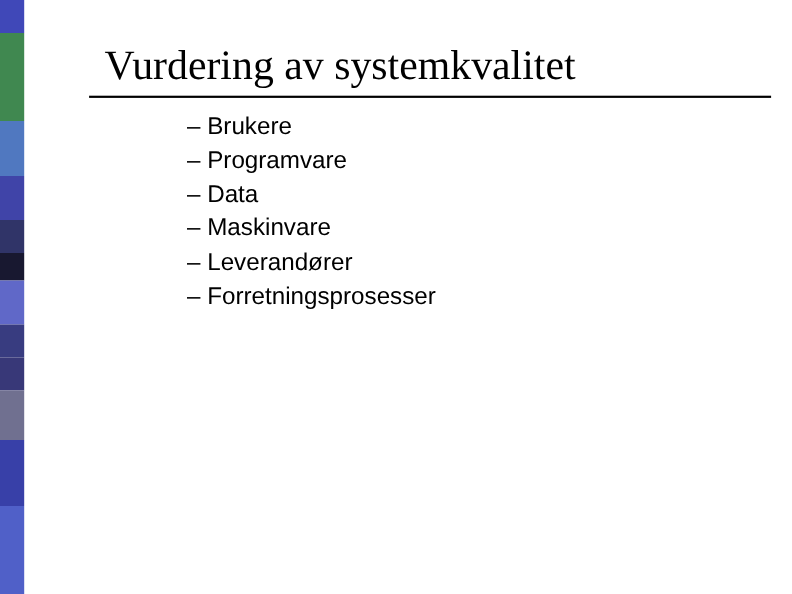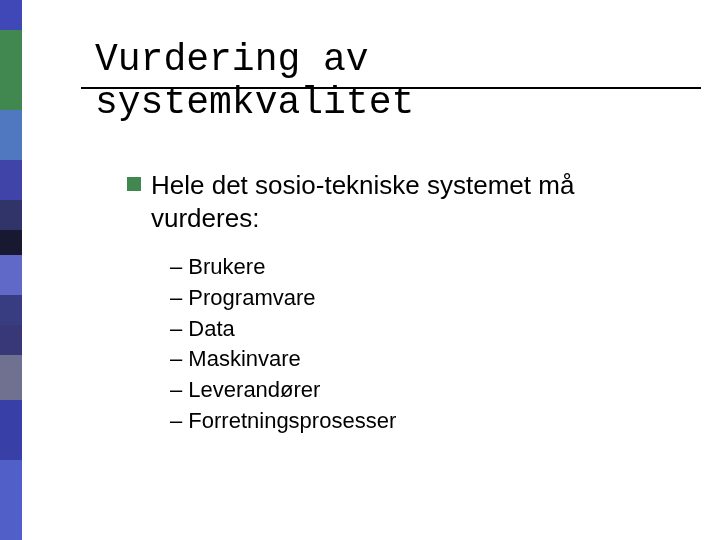--- a/index.html
+++ b/index.html
@@ -40,21 +40,21 @@
     .s10 { background: #3840a8; height: 60px; }
     .s11 { background: #5060c8; height: 80px; }
 
     .content {
       position: absolute;
       left: 95px;
       top: 38px;
       right: 40px;
     }
     .title {
-      font-family: Liberation Mono, monospace;
+      font-family: Liberation Serif, serif;
       font-size: 38px;
       font-weight: 400;
       color: #000000;
       margin-bottom: 8px;
     }
     .underline {
       position: absolute;
       left: 81px;
       top: 87px;
       width: 620px;
@@ -107,24 +107,20 @@
   <div class="color-segment s9"></div>
   <div class="color-segment s10"></div>
   <div class="color-segment s11"></div>
 </div>
 
 <div class="underline"></div>
 
 <div class="content">
   <h1 class="title">Vurdering av systemkvalitet</h1>
 
-  <div class="main-bullet">
-    <span class="bullet-square"></span>
-    <span class="main-text">Hele det sosio-tekniske systemet må vurderes:</span>
-  </div>
 
   <div class="sub-list">
     <div class="sub-item">– Brukere</div>
     <div class="sub-item">– Programvare</div>
     <div class="sub-item">– Data</div>
     <div class="sub-item">– Maskinvare</div>
     <div class="sub-item">– Leverandører</div>
     <div class="sub-item">– Forretningsprosesser</div>
   </div>
 </div>

